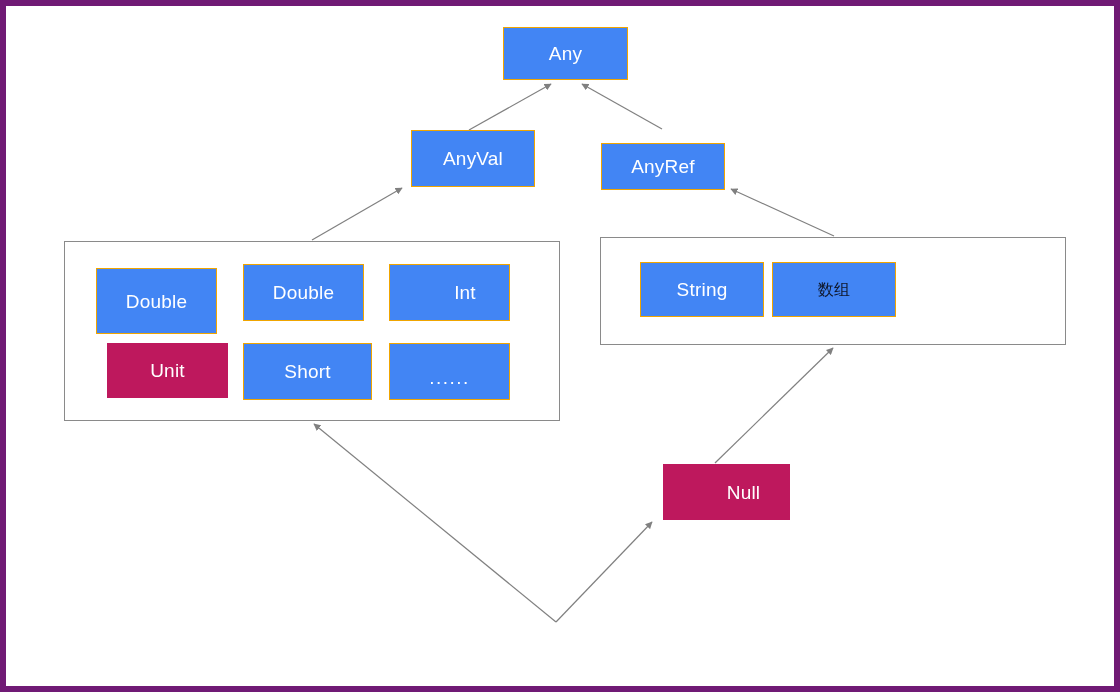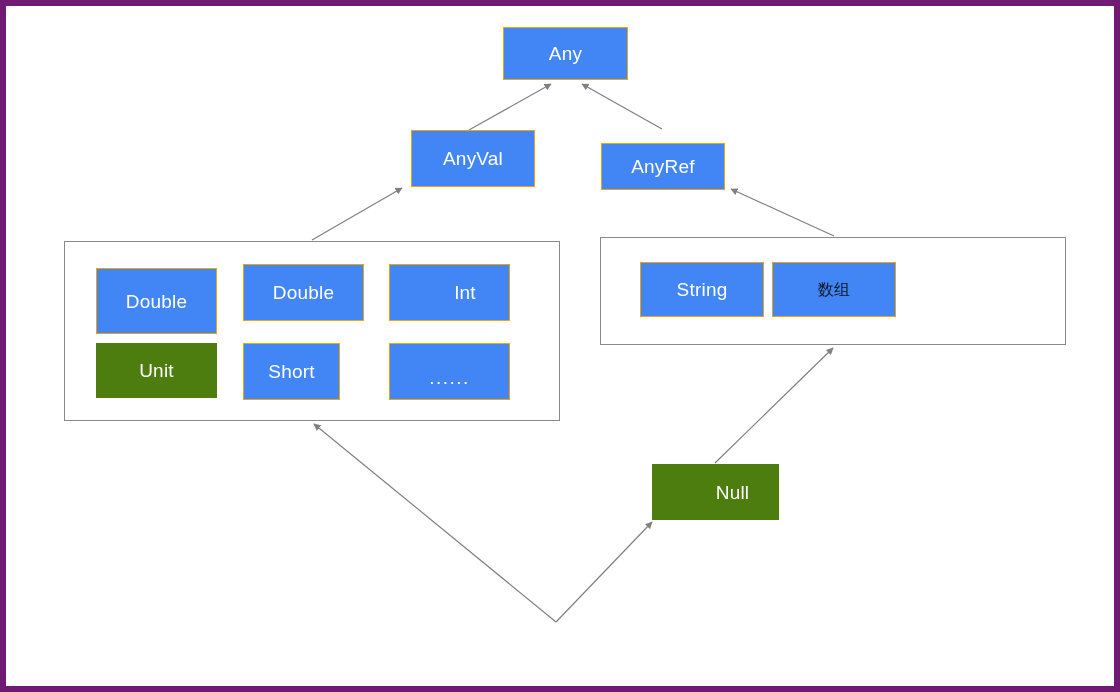--- a/index.html
+++ b/index.html
@@ -37,22 +37,23 @@
     font-size: 19px;
     line-height: 1;
     letter-spacing: 0.2px;
     z-index: 3;
   }
   .node.blue {
     background: #4285f4;
     border: 1.5px solid #f0a500;
   }
   .node.red {
-    background: #4d7c0f;
+    background: #be185d;
     border: none;
+    margin-left: 11px;
   }
   .node.cjk {
     font-family: Liberation Sans, sans-serif;
     color: #0f172a;
     font-size: 16px;
   }
   .group {
     position: absolute;
     box-sizing: border-box;
     background: transparent;
@@ -98,21 +99,21 @@
   <div class="node blue" style="left:595px;top:137px;width:124px;height:47px;">AnyRef</div>
 
   <div class="node blue" style="left:90px;top:262px;width:121px;height:66px;">Double</div>
 
   <div class="node blue" style="left:237px;top:258px;width:121px;height:57px;">Double</div>
 
   <div class="node blue" style="left:383px;top:258px;width:121px;height:57px;padding-left:31px;">Int</div>
 
   <div class="node red" style="left:90px;top:337px;width:121px;height:55px;">Unit</div>
 
-  <div class="node blue" style="left:237px;top:337px;width:97px;height:57px;">Short</div>
+  <div class="node blue" style="left:237px;top:337px;width:129px;height:57px;">Short</div>
 
   <div class="node blue" style="left:383px;top:337px;width:121px;height:57px;">
     <span class="dots">......</span>
   </div>
 
   <div class="node blue" style="left:620px;top:256px;width:124px;height:55px;margin-left:14px;">String</div>
 
   <div class="node blue cjk" style="left:766px;top:256px;width:124px;height:55px;">数组</div>
 
 

